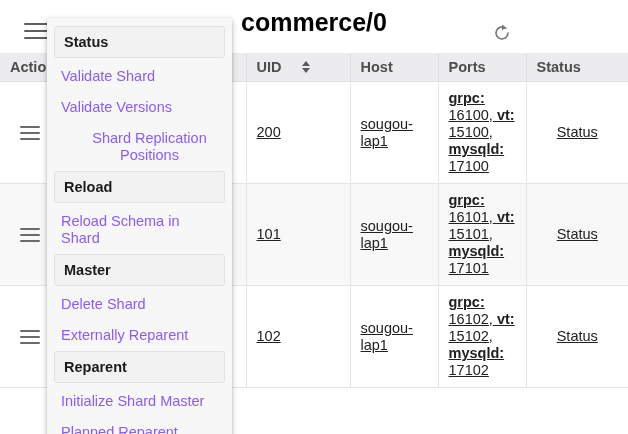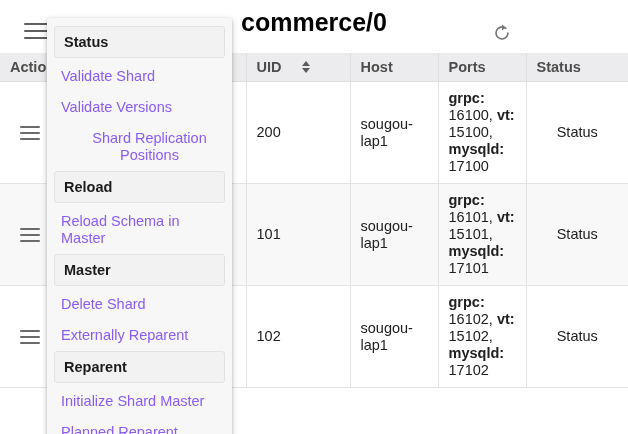--- a/index.html
+++ b/index.html
@@ -96,20 +96,21 @@
   table.shard-table th:last-child { border-right: none; }
   table.shard-table td {
     font-size: 14.5px;
     color: #212121;
     padding: 8px 10px;
     border-right: 1px solid #e4e4e6;
     border-bottom: 1px solid #e4e4e6;
     vertical-align: middle;
     box-sizing: border-box;
     line-height: 17px;
+    text-decoration: underline;
   }
   table.shard-table td:last-child { border-right: none; }
   tr.row-odd td { background: #ffffff; }
   tr.row-even td { background: #f8f8f8; }
 
   .col-actions { width: 246px; }
   .col-uid     { width: 104px; }
   .col-host    { width: 88px; }
   .col-ports   { width: 88px; }
   .col-status  { width: 102px; }
@@ -311,21 +312,21 @@
     </tbody>
   </table>
 </div>
 
 <div class="dropdown">
   <div class="menu-section">Status</div>
   <div class="menu-item">Validate Shard</div>
   <div class="menu-item">Validate Versions</div>
   <div class="menu-item indented">Shard Replication Positions</div>
   <div class="menu-section">Reload</div>
-  <div class="menu-item">Reload Schema in Master</div>
+  <div class="menu-item">Reload Schema in Shard</div>
   <div class="menu-section">Master</div>
   <div class="menu-item">Delete Shard</div>
   <div class="menu-item">Externally Reparent</div>
   <div class="menu-section">Reparent</div>
   <div class="menu-item">Initialize Shard Master</div>
   <div class="menu-item">Planned Reparent</div>
 
 </div>
 
 </body></html>

